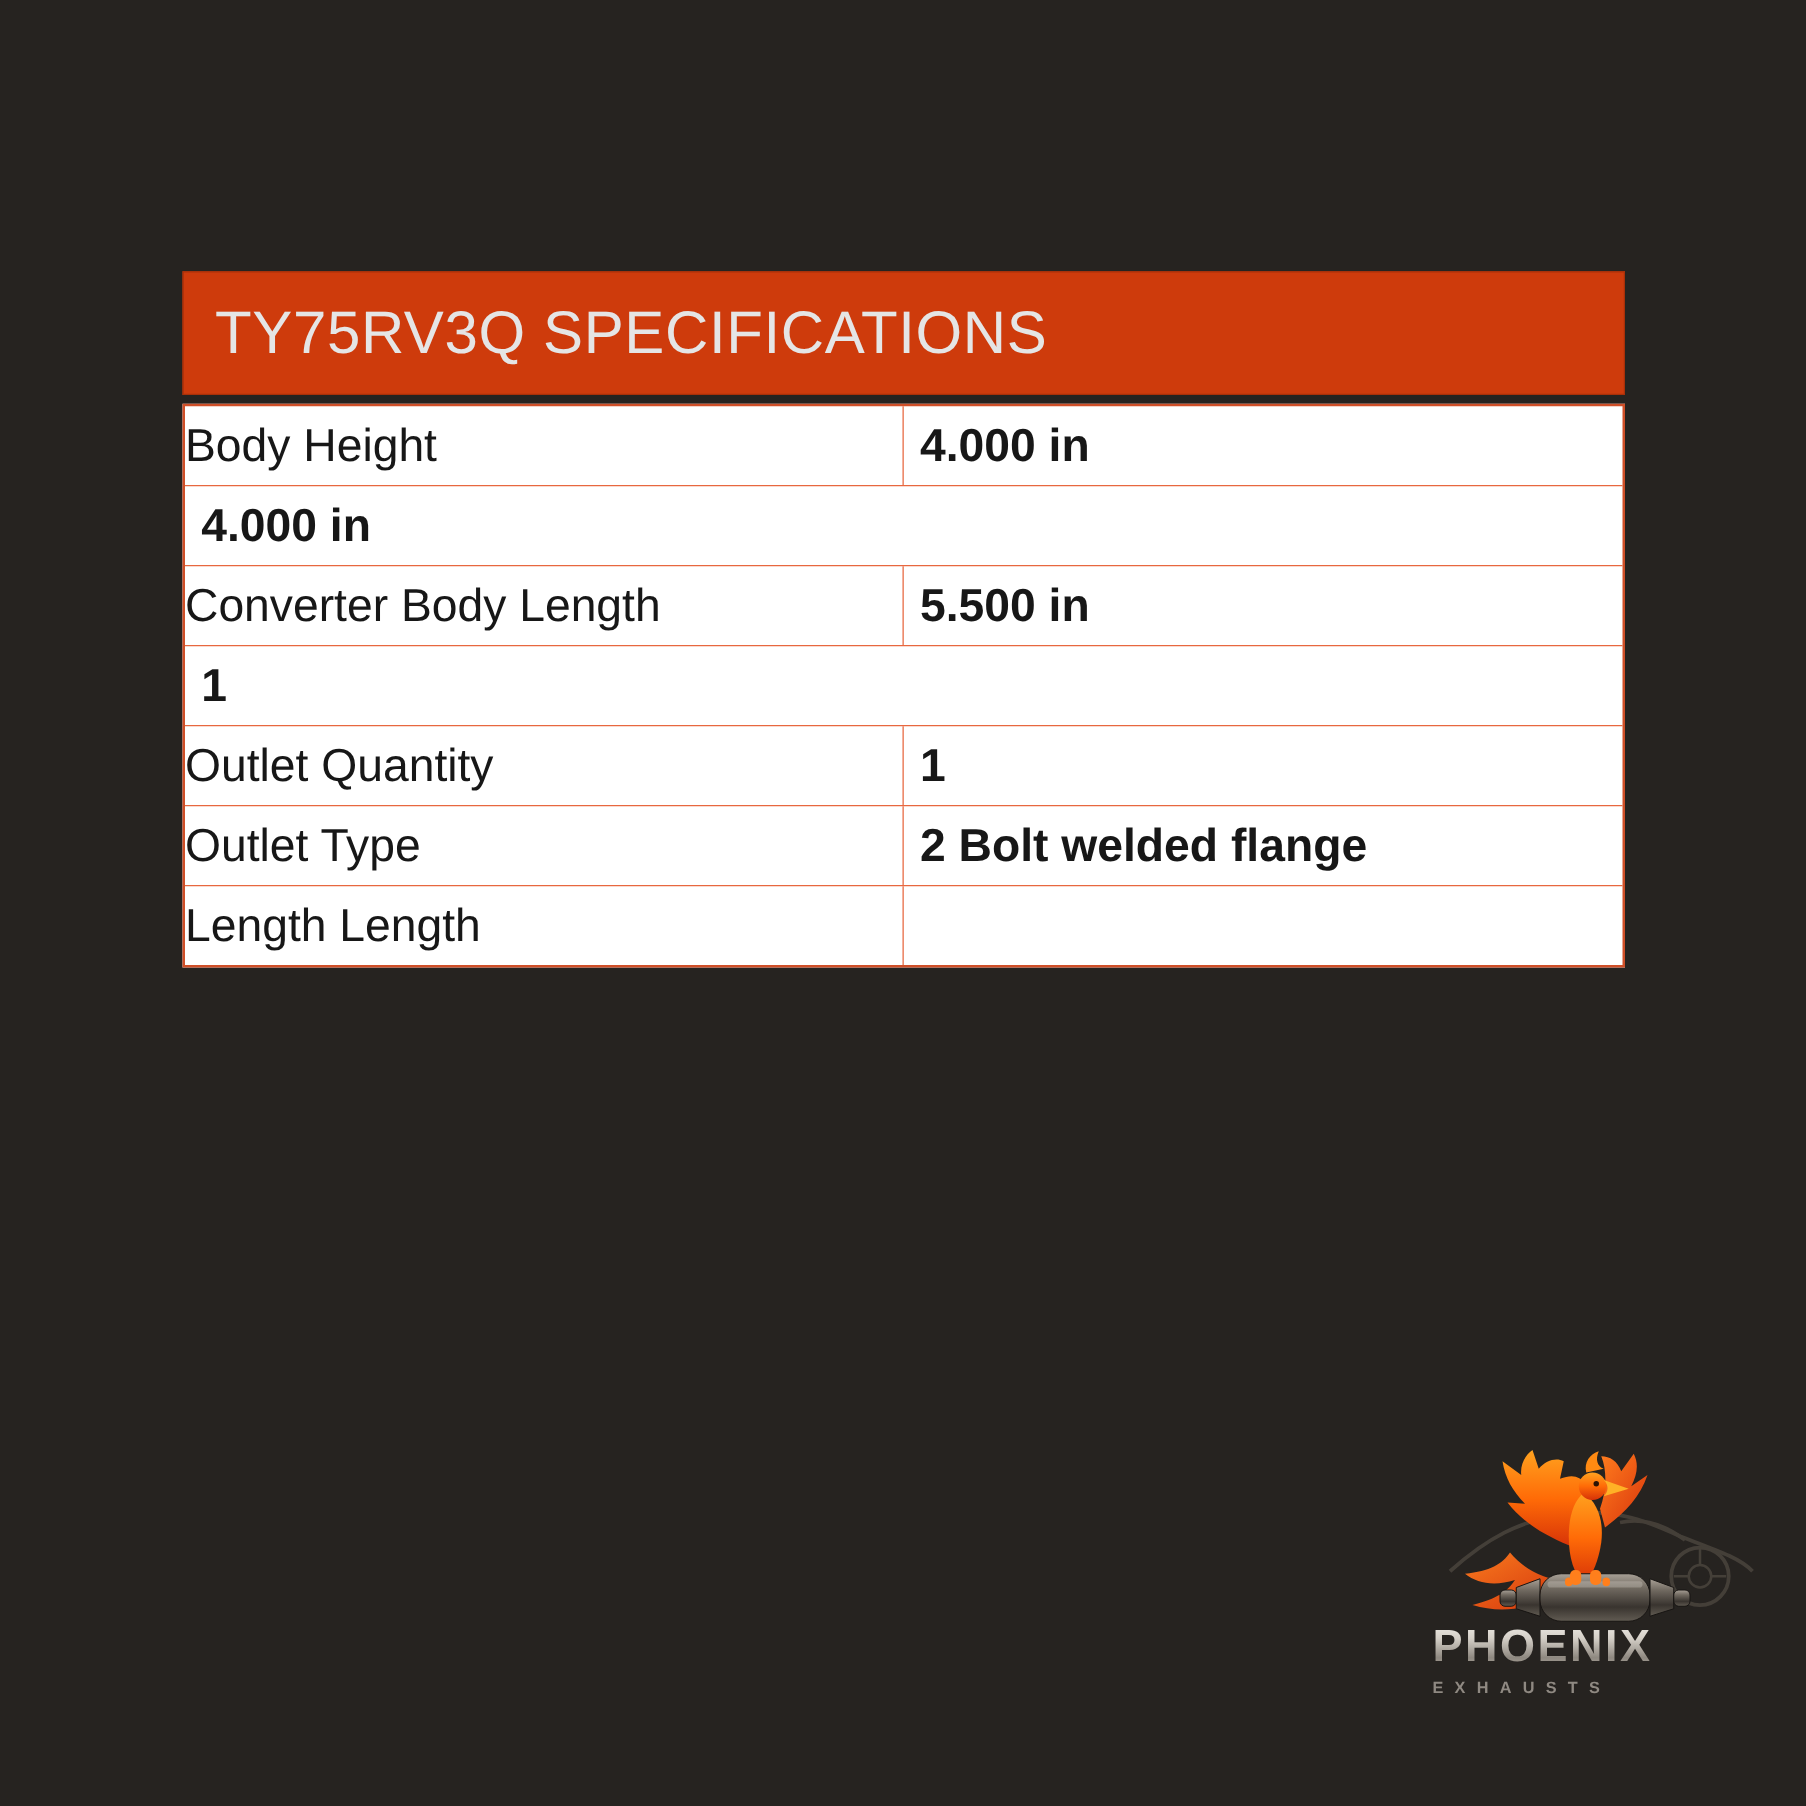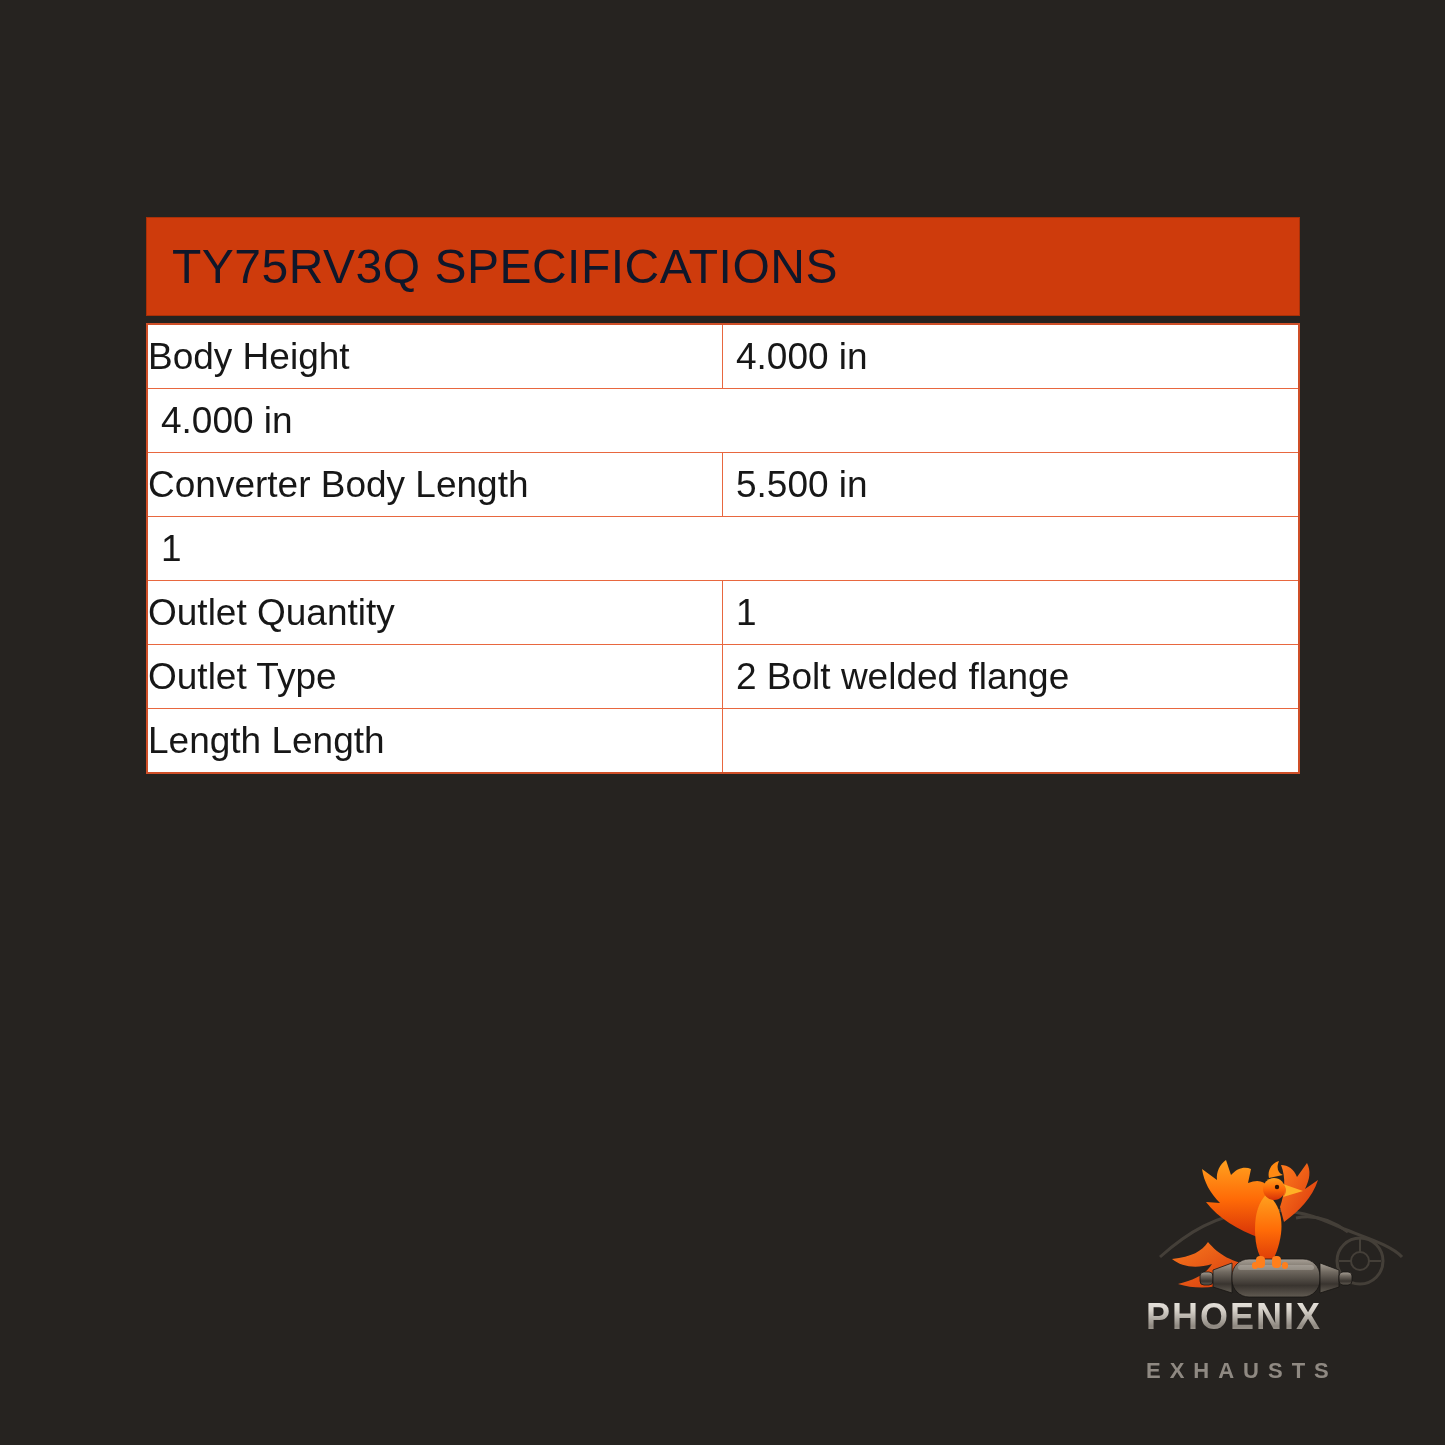--- a/index.html
+++ b/index.html
@@ -26,21 +26,21 @@
     box-sizing: border-box;
     width: 100%;
     height: 99px;
     background: #CE3B0C;
     display: flex;
     align-items: center;
     padding-left: 25px;
     border: 1px solid #a93008;
   }
   .spec-header .title {
-    color: #0f172a;
+    color: #e5e5e5;
     font-size: 48px;
     letter-spacing: 0.5px;
     font-weight: 400;
   }
   .spec-table {
     box-sizing: border-box;
     margin-top: 7px;
     width: 100%;
     background: #ffffff;
     border: 2px solid #CF4F28;
@@ -62,20 +62,21 @@
     white-space: nowrap;
     overflow: hidden;
   }
   .cell.label {
     width: 50%;
     border-right: 1.5px solid #E8673F;
   }
   .cell.value {
     width: 50%;
     padding-left: 13px;
+    font-weight: bold;
   }
 
   
   .logo {
     position: absolute;
     left: 1146px;
     top: 1160px;
     width: 268px;
     text-align: left;
   }
@@ -88,22 +89,22 @@
     font-size: 36px;
     font-weight: bold;
     letter-spacing: 2px;
     color: #C9C4BC;
     background: linear-gradient(180deg, #F4F1EC 0%, #D4CFC7 35%, #8E8880 72%, #BAB4AB 100%);
     -webkit-background-clip: text;
     background-clip: text;
     -webkit-text-fill-color: transparent;
   }
   .sub {
-    margin-top: 20px;
-    font-size: 22px;
+    margin-top: 4px;
+    font-size: 13px;
     font-weight: bold;
     letter-spacing: 9px;
     margin-right: -9px;
     color: #8F8982;
   }
 </style>
 </head>
 <body>
 
 <div class="spec-card">

